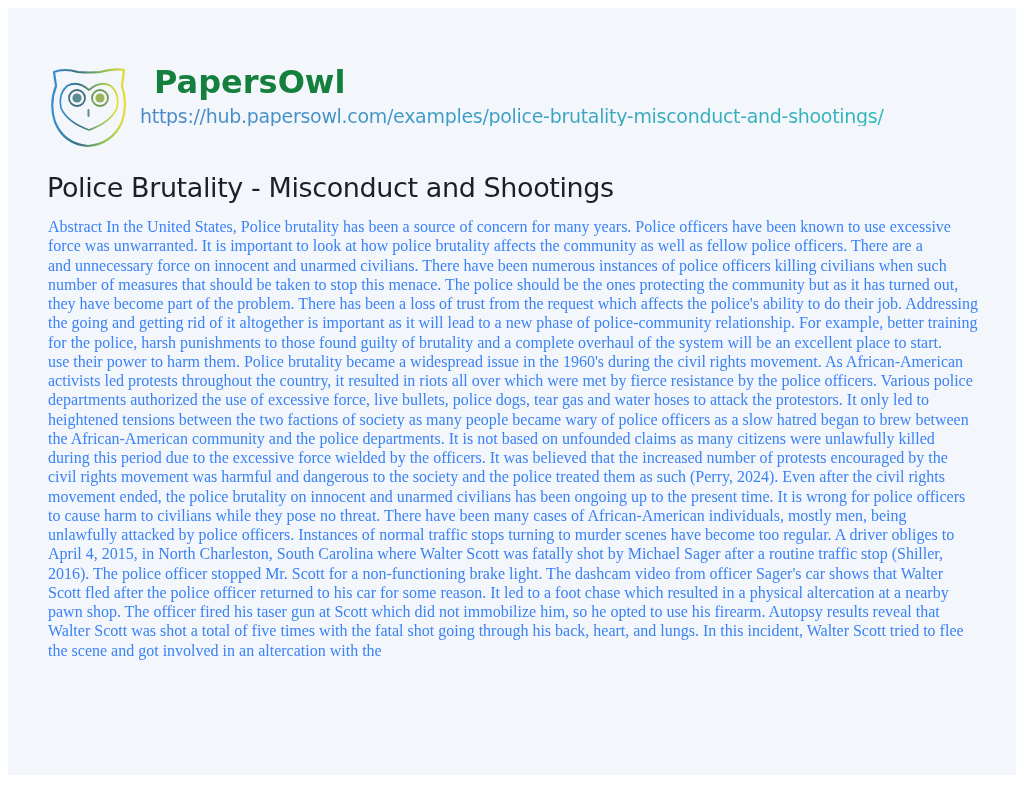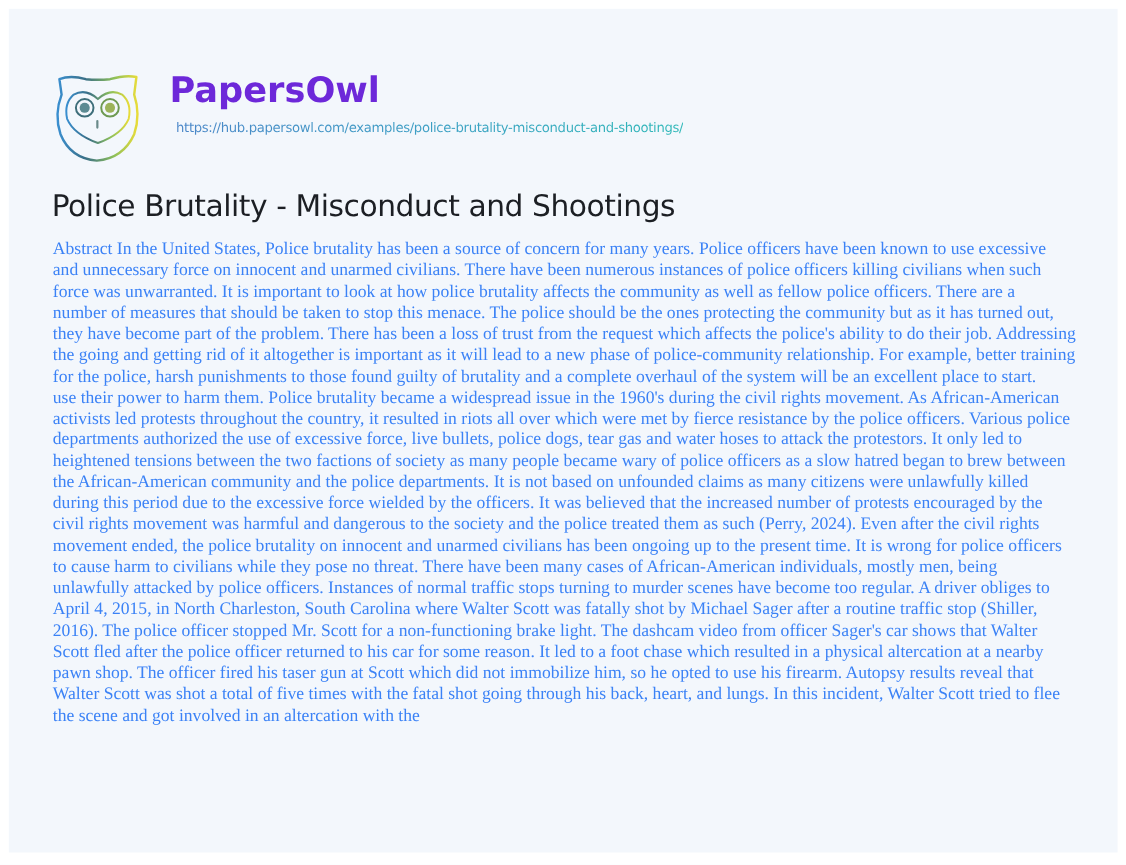--- a/index.html
+++ b/index.html
@@ -25,30 +25,30 @@
       width: 82px;
       height: 84px;
     }
     .brand {
       position: absolute;
       left: 154px;
       top: 62px;
       font-family: "DejaVu Sans", sans-serif;
       font-weight: bold;
       font-size: 32px;
-      color: #6d28d9;
+      color: #15803d;
       letter-spacing: 0px;
       line-height: 40px;
     }
     .url {
       position: absolute;
-      left: 160px;
+      left: 140px;
       top: 106px;
       font-family: "DejaVu Sans", sans-serif;
-      font-size: 12px;
+      font-size: 19px;
       line-height: 20px;
       color: #3a8fc9;
       background: linear-gradient(90deg, #4a86c8 0%, #3c9fc4 50%, #2fb8b8 100%);
       -webkit-background-clip: text;
       background-clip: text;
       -webkit-text-fill-color: transparent;
       letter-spacing: -0.3px;
     }
     .title {
       position: absolute;
@@ -104,22 +104,22 @@
   <path d="M40.5 46 L40.5 52" stroke="#6a8a8a" stroke-width="2" stroke-linecap="round"></path>
 </svg>
 
 <div class="brand">PapersOwl</div>
 <div class="url">https://hub.papersowl.com/examples/police-brutality-misconduct-and-shootings/</div>
 
 <h1 class="title" style="margin:0;font-weight:normal;">Police Brutality - Misconduct and Shootings</h1>
 
 <div class="body">
   <span class="line">Abstract In the United States, Police brutality has been a source of concern for many years. Police officers have been known to use excessive</span>
+  <span class="line">force was unwarranted. It is important to look at how police brutality affects the community as well as fellow police officers. There are a</span>
   <span class="line">and unnecessary force on innocent and unarmed civilians. There have been numerous instances of police officers killing civilians when such</span>
-  <span class="line">force was unwarranted. It is important to look at how police brutality affects the community as well as fellow police officers. There are a</span>
   <span class="line">number of measures that should be taken to stop this menace. The police should be the ones protecting the community but as it has turned out,</span>
   <span class="line">they have become part of the problem. There has been a loss of trust from the request which affects the police's ability to do their job. Addressing</span>
   <span class="line">the going and getting rid of it altogether is important as it will lead to a new phase of police-community relationship. For example, better training</span>
   <span class="line">for the police, harsh punishments to those found guilty of brutality and a complete overhaul of the system will be an excellent place to start.</span>
   <span class="line">use their power to harm them. Police brutality became a widespread issue in the 1960's during the civil rights movement. As African-American</span>
   <span class="line">activists led protests throughout the country, it resulted in riots all over which were met by fierce resistance by the police officers. Various police</span>
   <span class="line">departments authorized the use of excessive force, live bullets, police dogs, tear gas and water hoses to attack the protestors. It only led to</span>
   <span class="line">heightened tensions between the two factions of society as many people became wary of police officers as a slow hatred began to brew between</span>
   <span class="line">the African-American community and the police departments. It is not based on unfounded claims as many citizens were unlawfully killed</span>
   <span class="line">during this period due to the excessive force wielded by the officers. It was believed that the increased number of protests encouraged by the</span>

